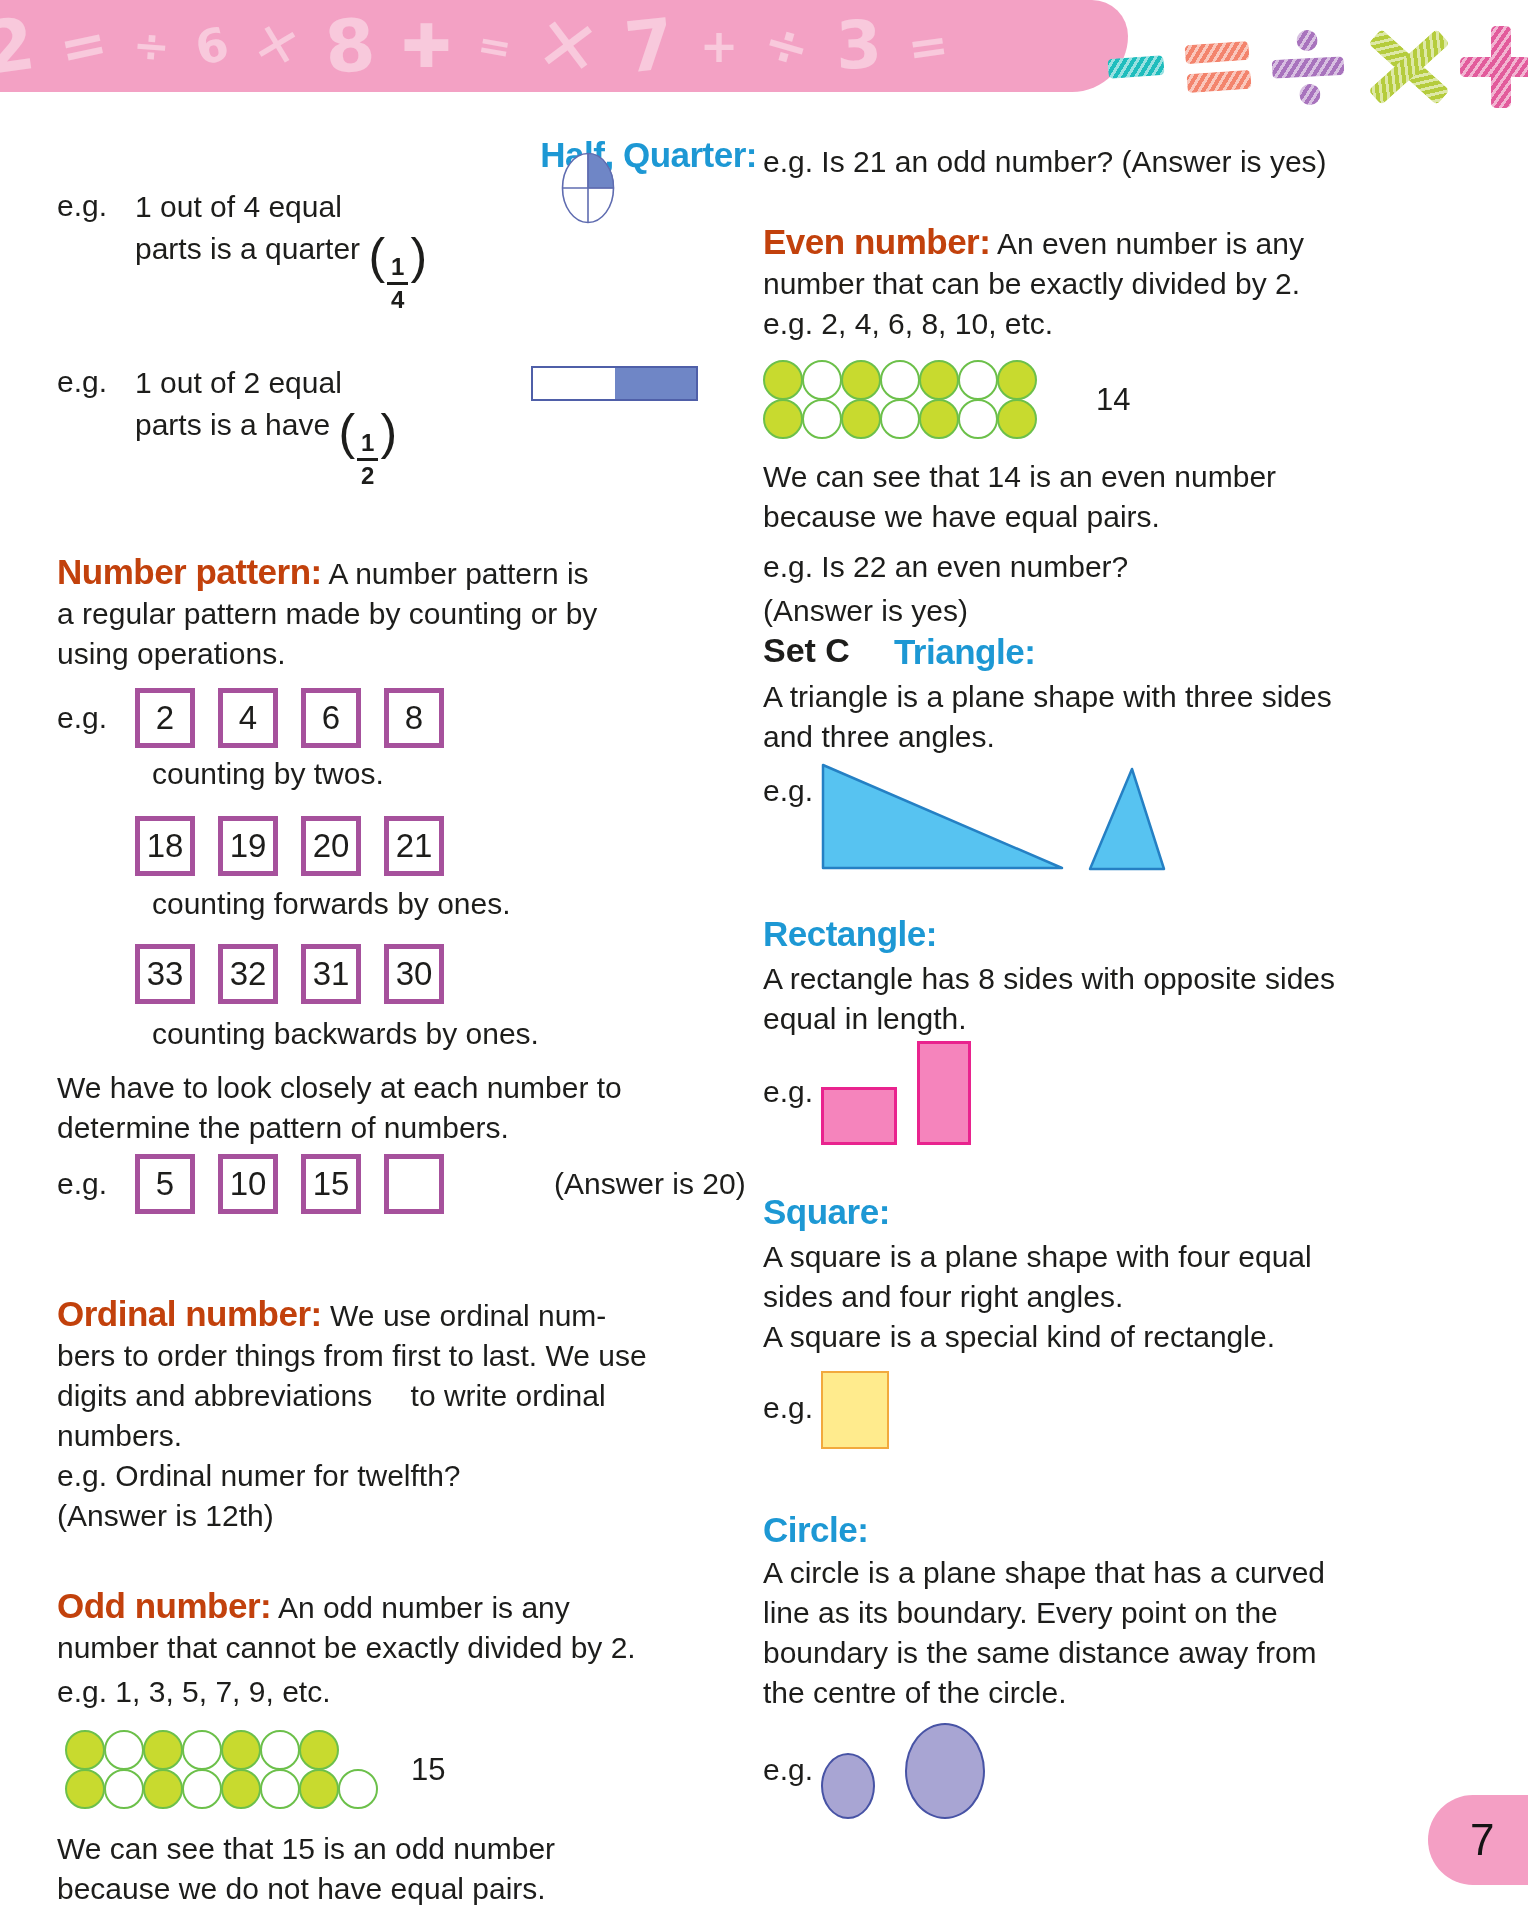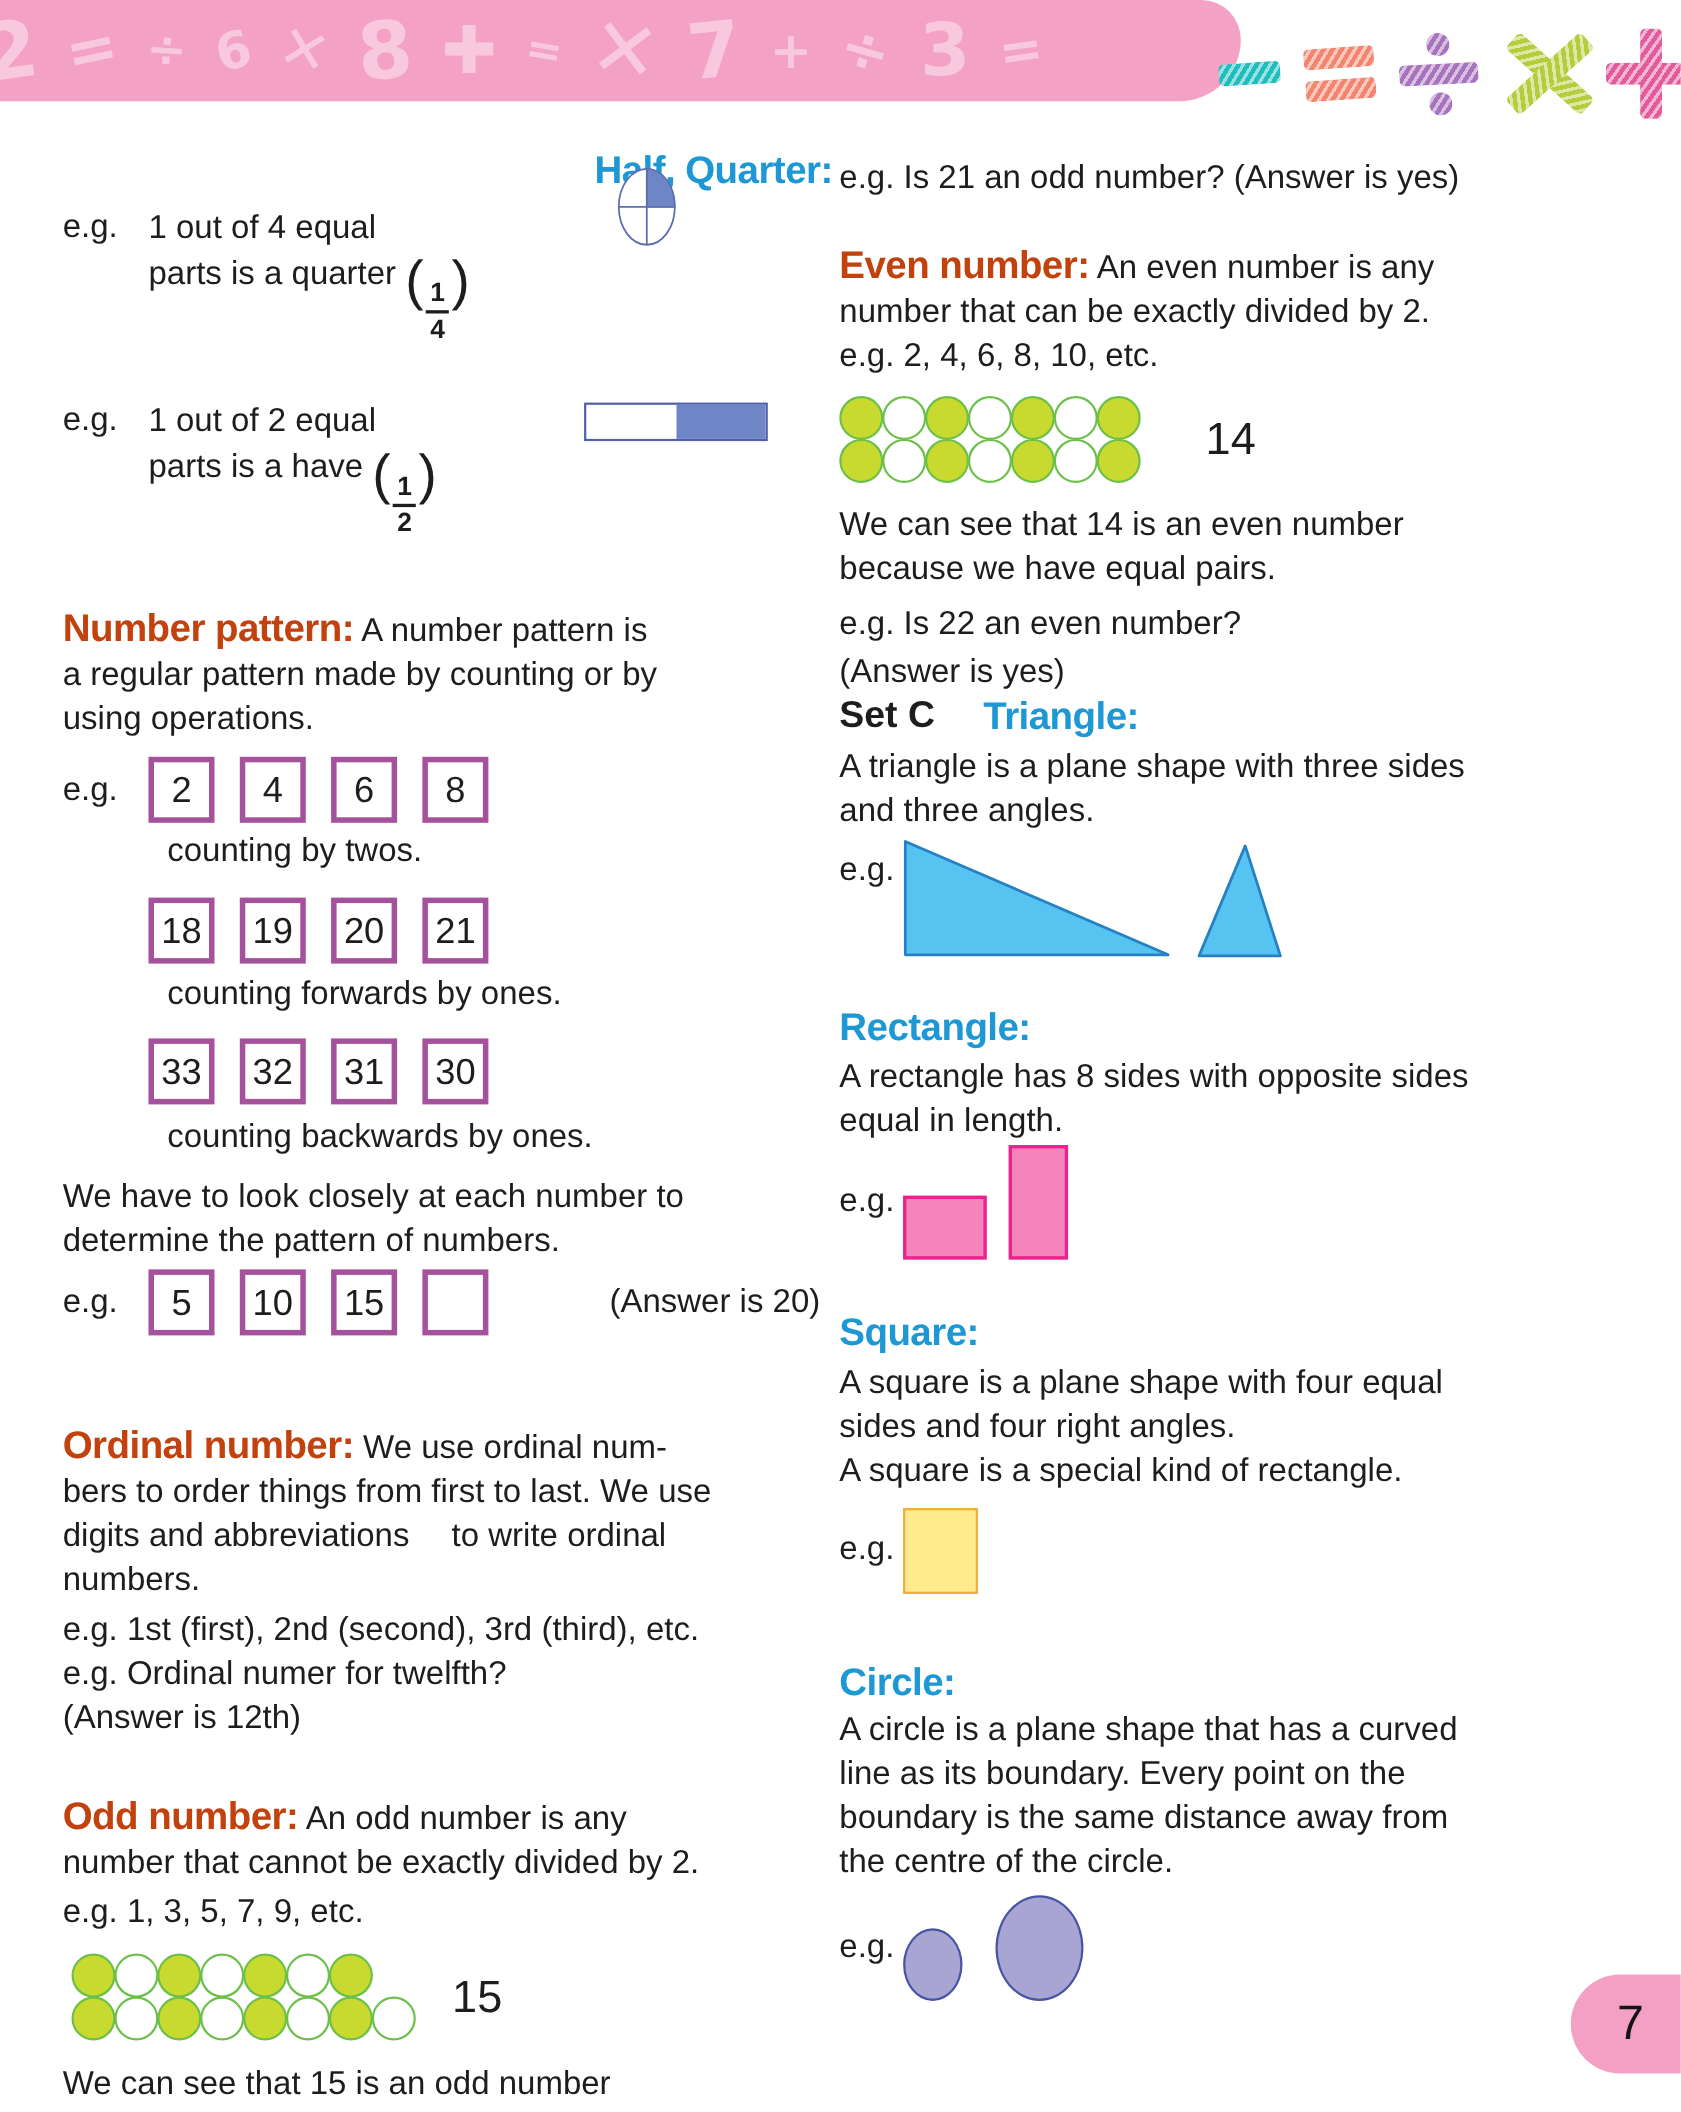--- a/index.html
+++ b/index.html
@@ -84,21 +84,21 @@
   .odd-para{margin-top:50px;}
   .odd-eg{margin-top:4px;}
 
   
   .counter-block{display:flex;align-items:center;margin-top:16px;}
   .counters .counter-row{display:flex;}
   .counters .counter-row + .counter-row{margin-top:-1px;}
   .counter{width:40px;height:40px;box-sizing:border-box;border:2.5px solid #6cc04a;border-radius:50%;
            background:#fff;margin-right:-1px;}
   .counter.filled{background:#c8da2f;}
-  .count-label{font-size:41px;margin-left:34px;}
+  .count-label{font-size:31px;margin-left:34px;}
   .counter-block.even .count-label{margin-left:60px;}
   .counter-block.odd{margin-left:8px;margin-top:18px;}
   .closing{margin-top:20px;}
 
   
   .first-line{margin-top:142px;}
   .even-para{margin-top:40px;}
   .even-note{margin-top:18px;}
   .eg22{margin-top:10px;}
   .ansyes{margin-top:4px;}
@@ -260,21 +260,20 @@
           <div class="num-box">15</div>
           <div class="num-box"></div>
         </div>
       <span class="answer">(Answer is 20)</span>
     </div>
 
     <p class="para ord"><span class="h-inline">Ordinal number:</span> <span>We use ordinal num-
 bers to order things from first to last. We use
 digits and abbreviations  to write ordinal
 numbers.</span></p>
-    <div class="line ord-eg1">e.g. 1st (first), 2nd (second), 3rd (third), etc.</div>
     <div class="line">e.g. Ordinal numer for twelfth?</div>
     <div class="line">(Answer is 12th)</div>
 
     <p class="para odd-para"><span class="h-inline">Odd number:</span> <span>An odd number is any
 number that cannot be exactly divided by 2.</span></p>
     <div class="line odd-eg">e.g. 1, 3, 5, 7, 9, etc.</div>
 
     <div class="counter-block odd">
       <div class="counters">
           <div class="counter-row">

